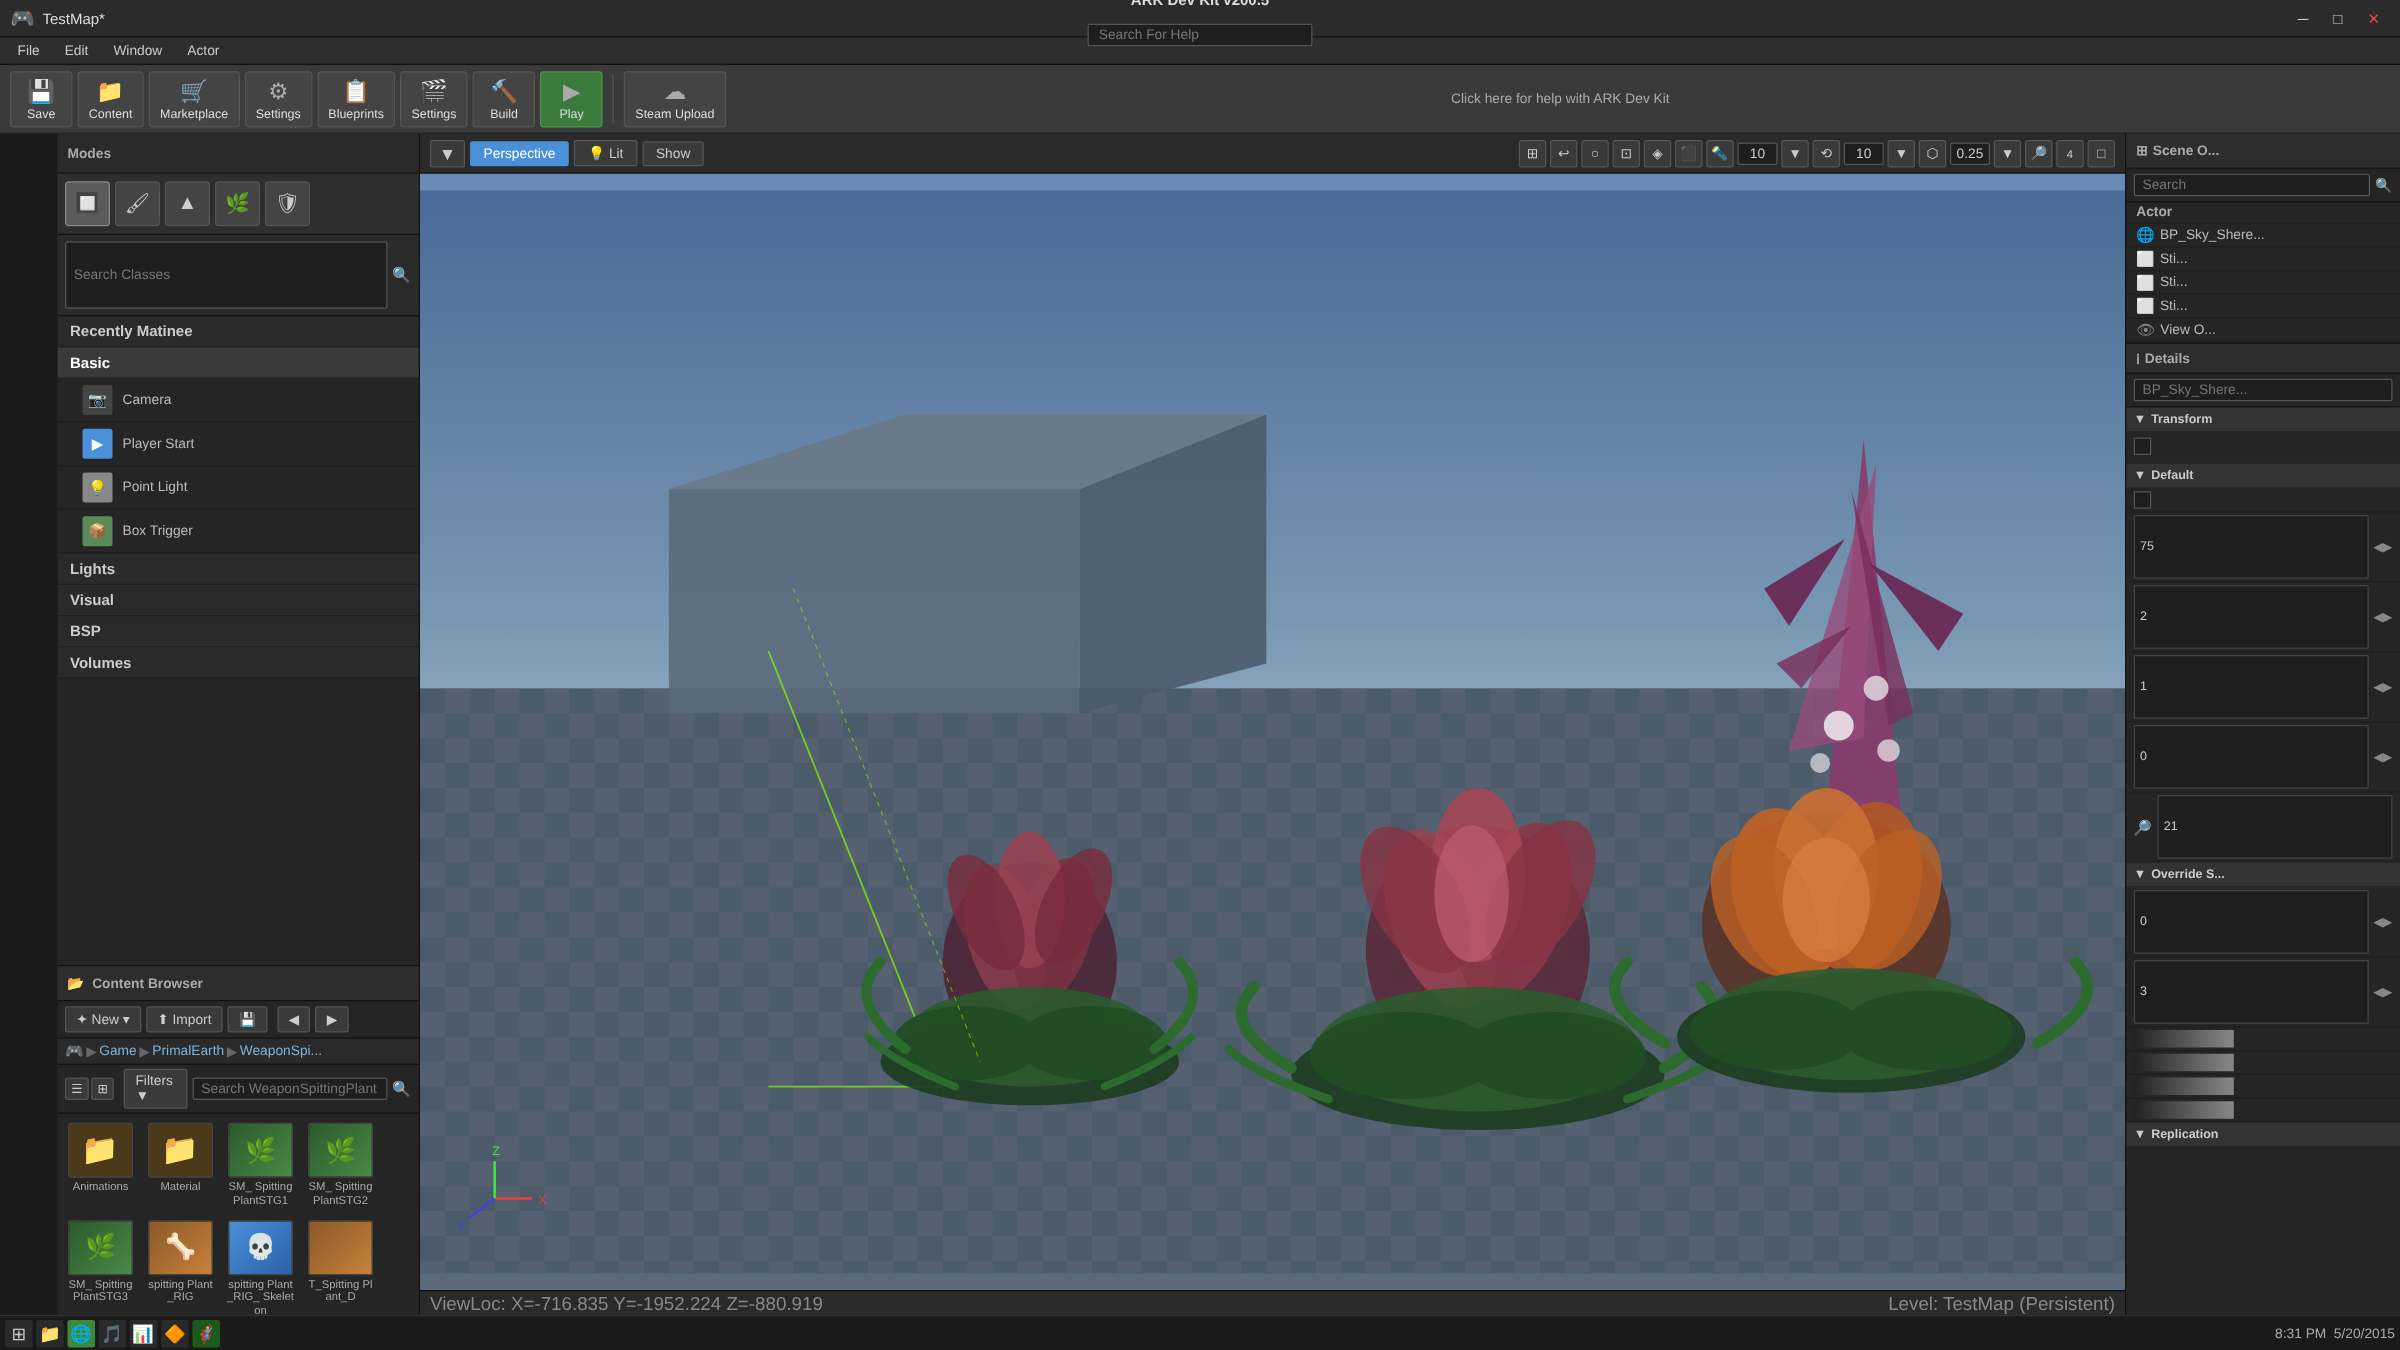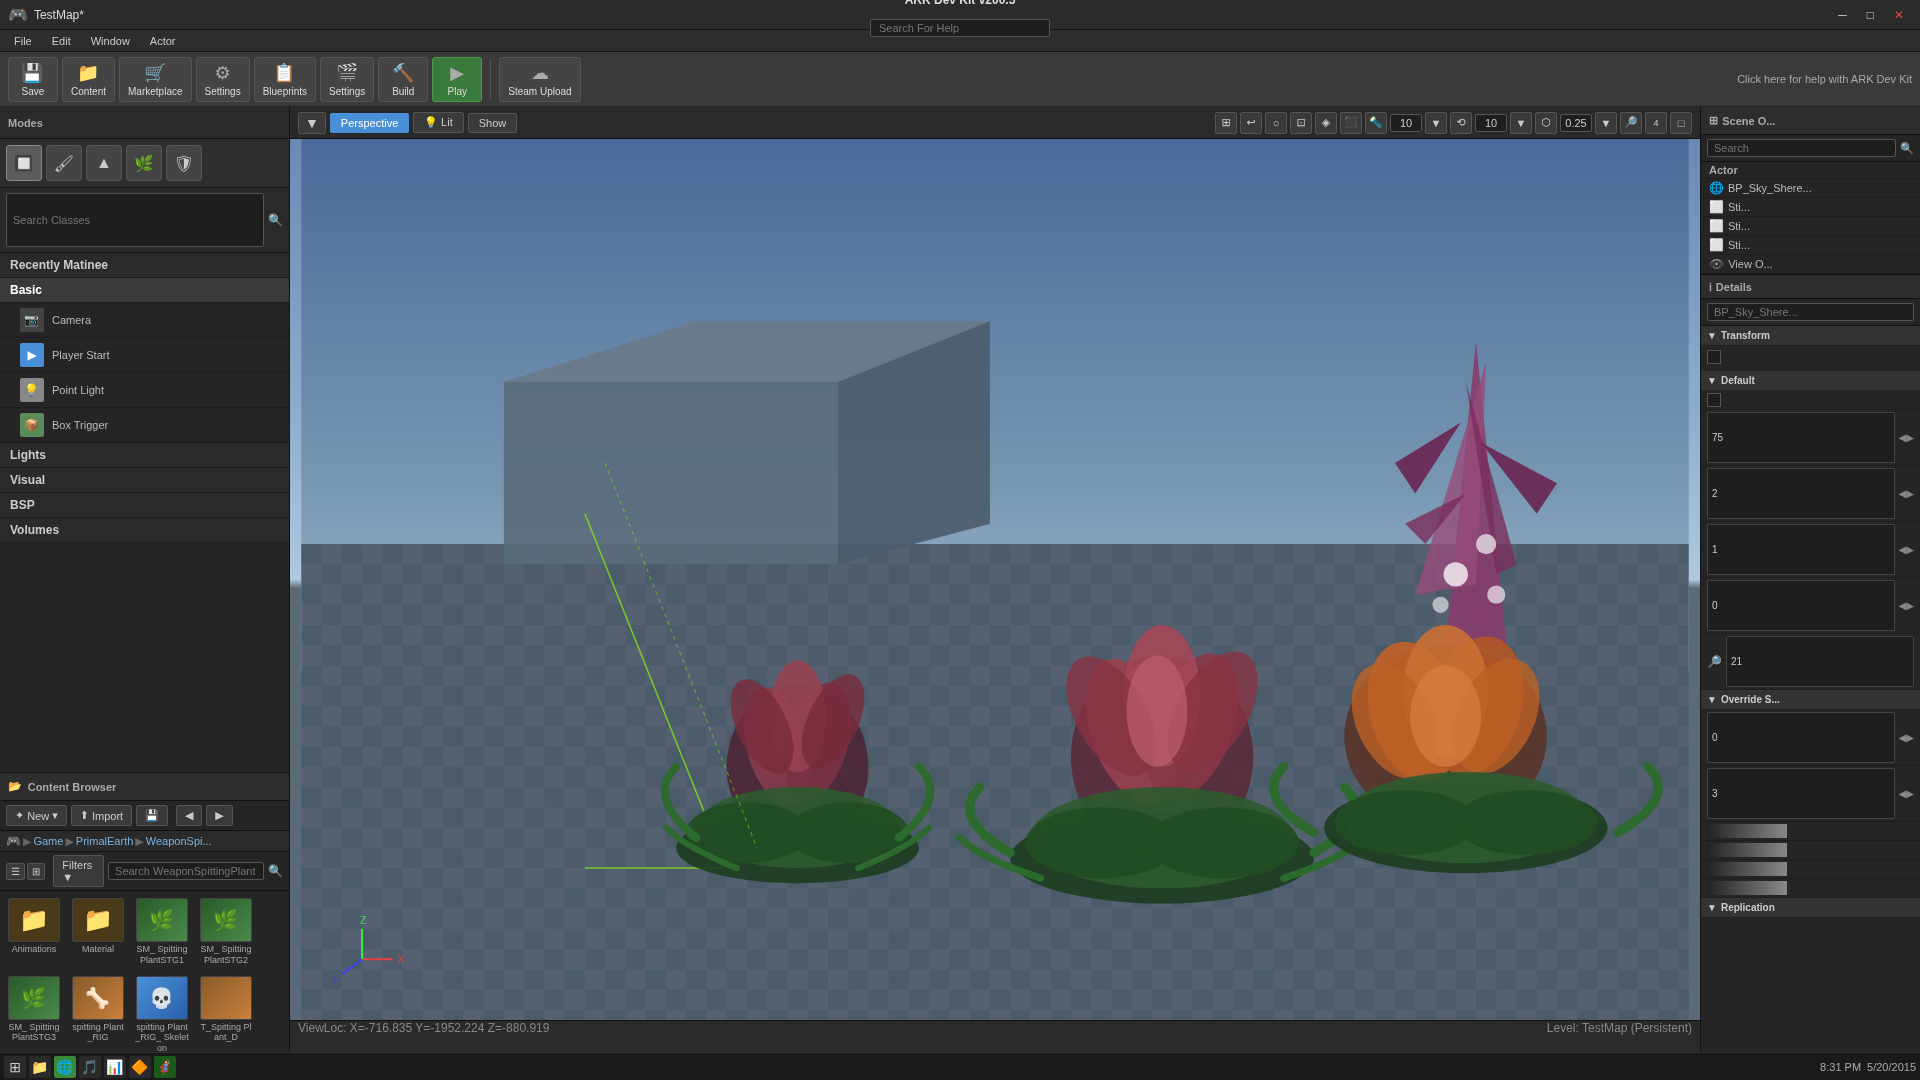--- a/index.html
+++ b/index.html
@@ -88,21 +88,21 @@
       color: #aaa;
     }
     .toolbar-separator {
       width: 1px;
       height: 40px;
       background: #555;
       margin: 0 4px;
     }
     .toolbar-help {
       flex: 1;
-      text-align: right;
+      text-align: center;
       color: #aaa;
       font-size: 11px;
     }
 
     
     #main-layout {
       display: flex;
       height: calc(1080px - 30px - 22px - 55px - 28px);
       
     }
@@ -403,28 +403,28 @@
 
     #viewport-canvas {
       flex: 1;
       position: relative;
       overflow: hidden;
       background: linear-gradient(180deg, #6a8ab5 0%, #8aaccc 30%, #b0c8e0 50%, #5a6a75 51%, #5a6a7a 100%);
     }
 
     
     #viewport-status {
-      height: 32px;
+      height: 20px;
       background: #2a2a2a;
       display: flex;
-      align-items: flex-start;
+      align-items: flex-end;
       justify-content: space-between;
       padding: 0 8px;
       border-top: 1px solid #111;
-      font-size: 12px;
+      font-size: 15px;
       color: #888;
     }
 
     
     #right-panel {
       width: 220px;
       background: #252525;
       border-left: 1px solid #111;
       display: flex;
       flex-direction: column;
@@ -664,21 +664,21 @@
     <span>Play</span>
   </div>
   <div class="toolbar-separator"></div>
   <div class="toolbar-btn">
     <span class="tb-icon">☁</span>
     <span>Steam Upload</span>
   </div>
   <div class="toolbar-help">Click here for help with ARK Dev Kit</div>
 </div>
 
-<div id="main-layout" style="display:flex; height:calc(1080px - 30px - 22px - 55px - 28px);">
+<div id="main-layout" style="display:flex; height:calc(1080px - 30px - 22px - 55px - 28px);margin-left:46px;">
 
   <div id="left-panel">
 
     <div id="modes-bar">
       <span>Modes</span>
     </div>
 
     <div id="mode-icons">
       <div class="mode-icon-btn active">🔲</div>
       <div class="mode-icon-btn">🖌</div>

